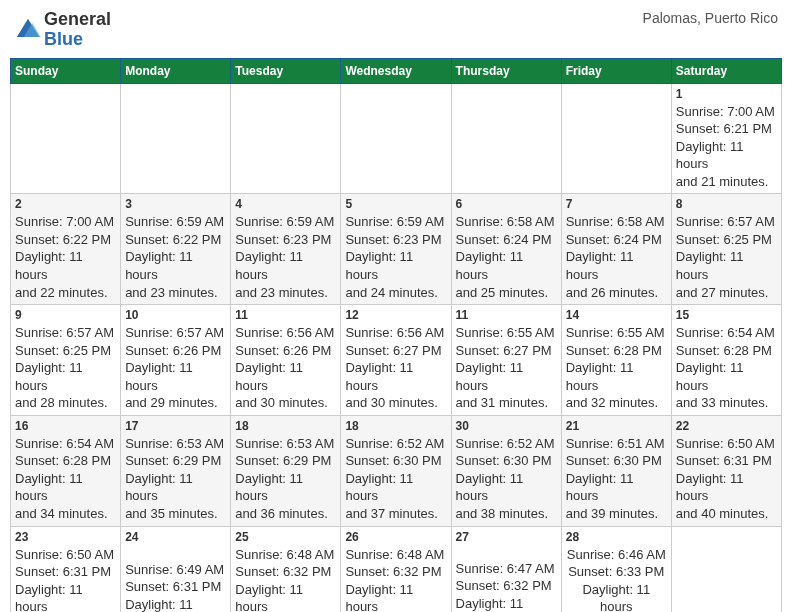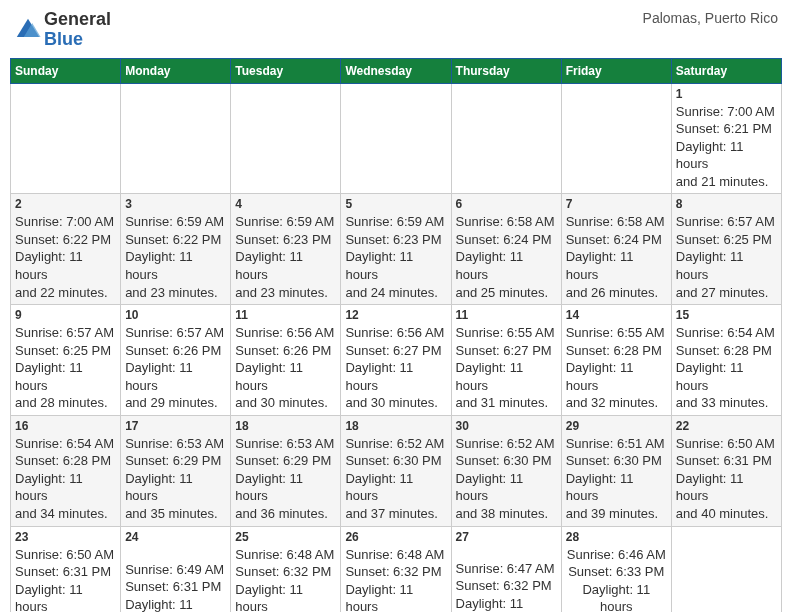--- a/index.html
+++ b/index.html
@@ -267,21 +267,21 @@
 and 37 minutes.</div>
         </td>
         <td>
           <span class="day-num">30</span>
           <div class="day-info" style="white-space: pre-line;">Sunrise: 6:52 AM
 Sunset: 6:30 PM
 Daylight: 11 hours
 and 38 minutes.</div>
         </td>
         <td>
-          <span class="day-num">29</span>
+          <span class="day-num">21</span>
           <div class="day-info" style="white-space: pre-line;">Sunrise: 6:51 AM
 Sunset: 6:30 PM
 Daylight: 11 hours
 and 39 minutes.</div>
         </td>
         <td>
           <span class="day-num">22</span>
           <div class="day-info" style="white-space: pre-line;">Sunrise: 6:50 AM
 Sunset: 6:31 PM
 Daylight: 11 hours

